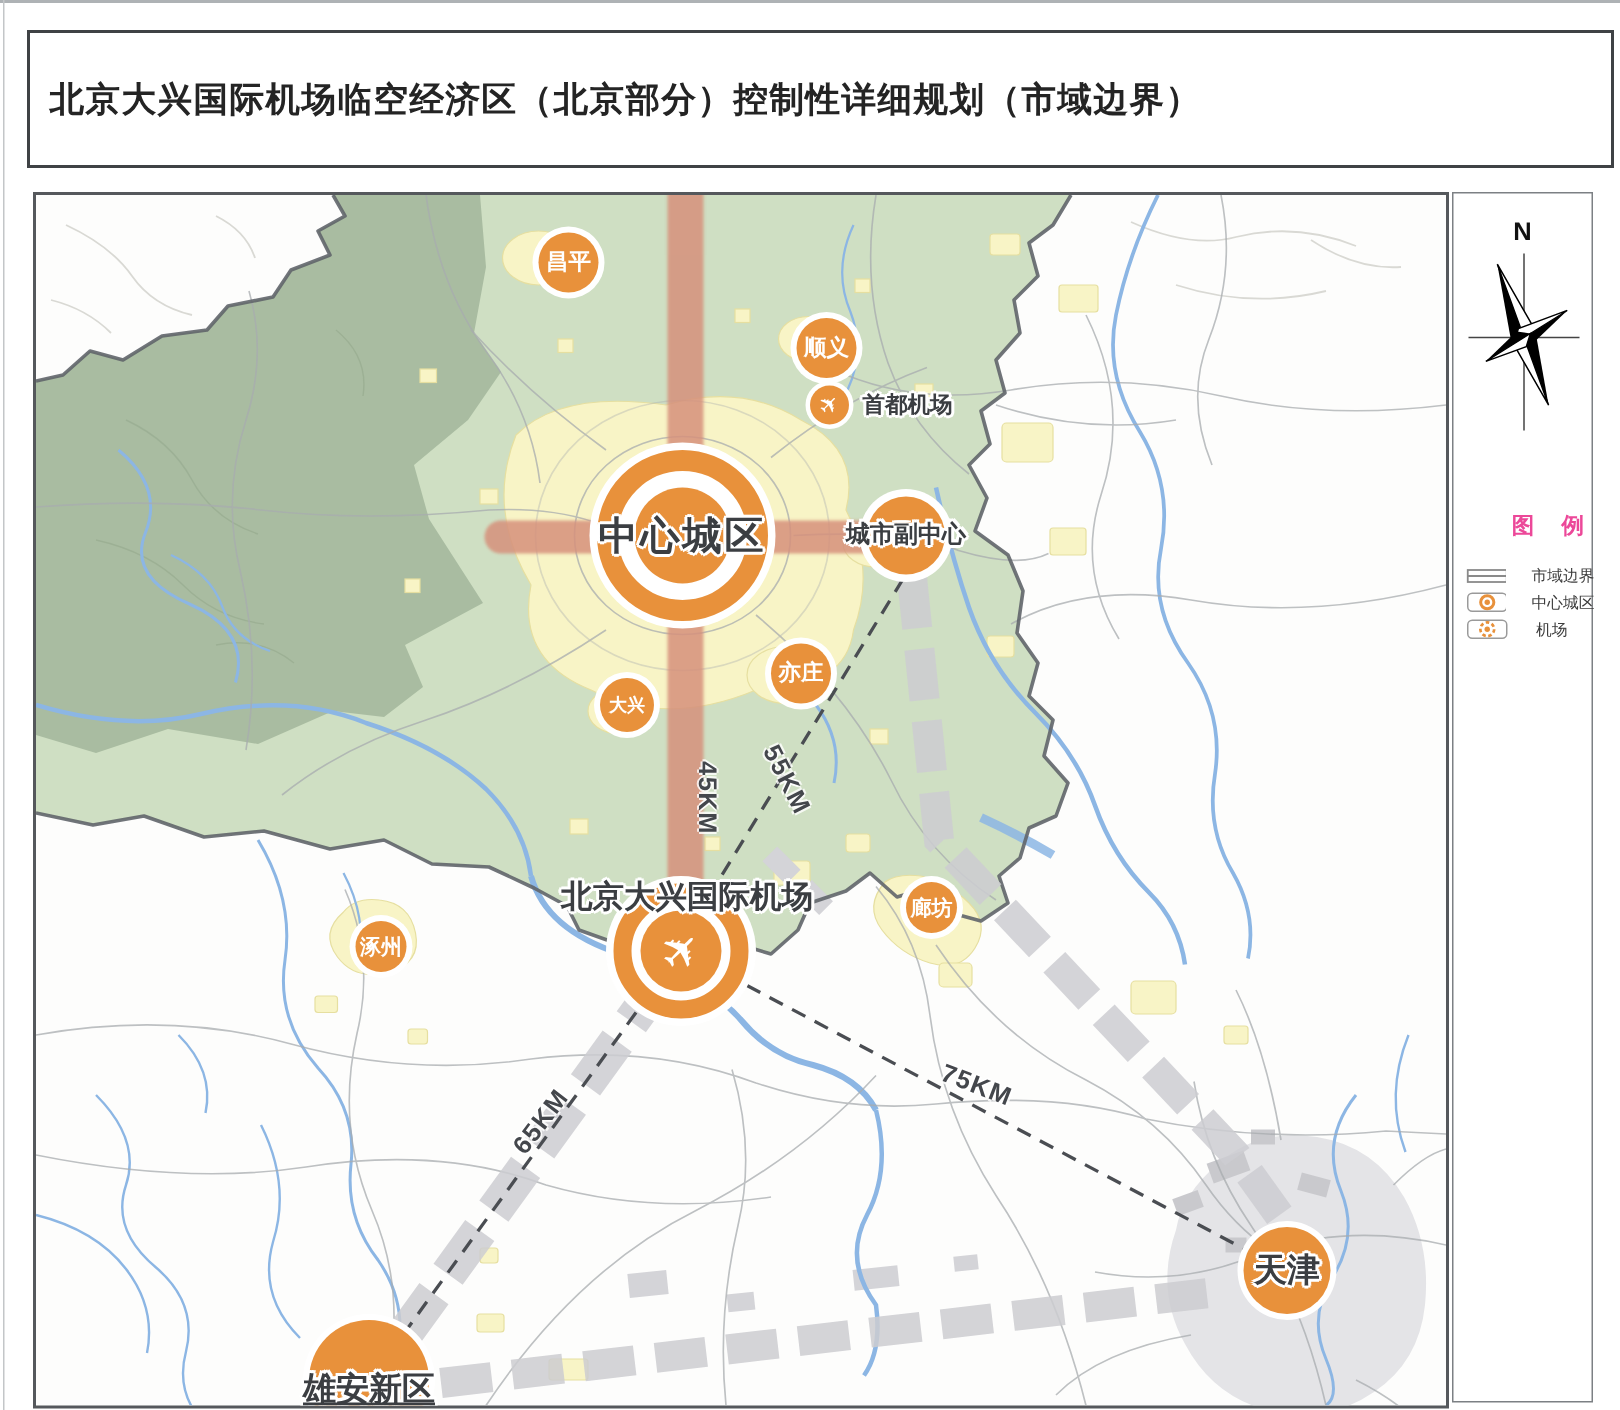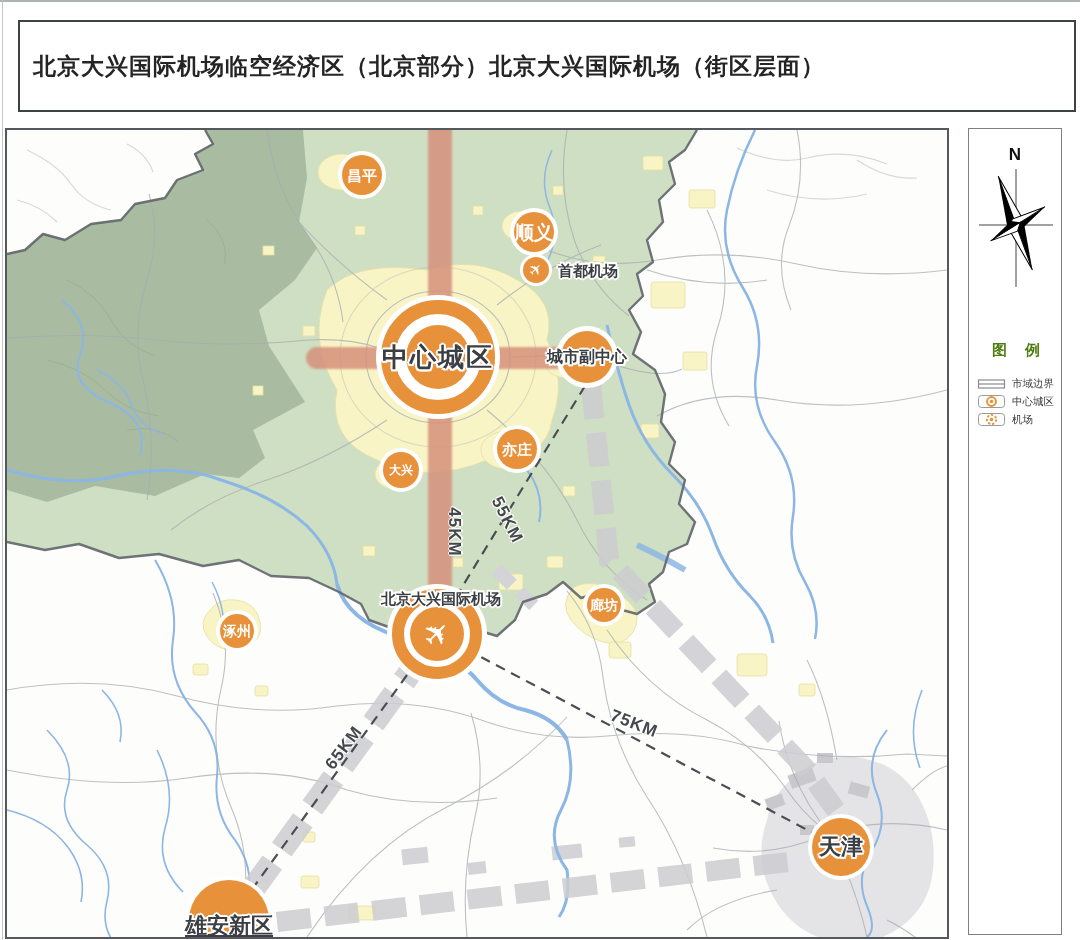--- a/index.html
+++ b/index.html
@@ -15,38 +15,38 @@
   
   .title-box{
     position:absolute;left:18px;top:20px;width:1058px;height:92px;
     background:#fff;border:2px solid #3f4245;box-sizing:border-box;
     display:flex;align-items:center;padding-left:13px;
   }
   .title-text{font-size:23px;font-weight:bold;color:#242424;letter-spacing:1px;}
 
   
   .map-frame{
-    position:absolute;left:5px;top:128px;width:940px;height:807px;
+    position:absolute;left:22px;top:128px;width:940px;height:807px;
     border:2px solid #55585c;box-sizing:content-box;
     background:#fdfdfc;overflow:hidden;
   }
   .map-frame svg{position:absolute;left:0;top:0;}
 
   
   .side-panel{
     position:absolute;left:968px;top:128px;width:94px;height:807px;
     background:#fff;border:1.5px solid #7c8084;box-sizing:border-box;
   }
   .north-label{position:absolute;left:0;top:16px;width:100%;text-align:center;
     font-size:17px;font-weight:bold;color:#111;}
   .compass{position:absolute;left:0;top:34px;width:94px;height:130px;}
   .legend-block{position:absolute;left:0;top:212px;width:94px;}
-  .legend-heading{font-size:15px;font-weight:bold;color:#4d7c0f;text-align:center;letter-spacing:7px;padding-left:7px;}
+  .legend-heading{font-size:15px;font-weight:bold;color:#ec4899;text-align:right;letter-spacing:7px;padding-left:7px;}
   .legend-rows{margin-top:16px;display:flex;flex-direction:column;gap:3px;padding-left:8px;}
-  .legend-row{display:flex;align-items:center;gap:5px;height:15px;}
+  .legend-row{display:flex;align-items:center;gap:17px;height:15px;}
   .legend-row .lbl{font-size:10.5px;color:#3c3c3c;white-space:nowrap;}
 
   
   .node{position:absolute;transform:translate(-50%,-50%);display:flex;
         align-items:center;justify-content:center;}
   .node span{display:block;}
   .circ{position:absolute;border-radius:50%;transform:translate(-50%,-50%);left:50%;top:50%;}
   .halo{background:#fff;}
   .oring{background:transparent;border-style:solid;border-color:#e8913b;box-sizing:border-box;}
   .odisc{background:#e8913b;}
@@ -62,21 +62,21 @@
         color:#44474c;letter-spacing:1px;
         text-shadow:-1.5px 0 0 #ffffffcc,1.5px 0 0 #ffffffcc,0 -1.5px 0 #ffffffcc,0 1.5px 0 #ffffffcc;}
 </style>
 </head>
 <body>
 
 <div class="page-edge-top"></div>
 <div class="page-edge-left"></div>
 
 <div class="title-box">
-  <div class="title-text">北京大兴国际机场临空经济区（北京部分）北京大兴国际机场（街区层面）</div>
+  <div class="title-text">北京大兴国际机场临空经济区（北京部分）控制性详细规划（市域边界）</div>
 </div>
 
 <div class="map-frame">
 
   <svg width="940" height="807" viewBox="0 0 940 807">
     <defs>
       <filter id="soft" x="-20%" y="-20%" width="140%" height="140%">
         <feGaussianBlur stdDeviation="1"></feGaussianBlur>
       </filter>
     </defs>
@@ -243,21 +243,21 @@
     </g>
   </svg>
 
   <div style="position:absolute;left:0;top:0;width:940px;height:807px;">
       <div class="node city" style="left: 355px; top: 45px;">
         <span class="circ odisc" style="width:40px;height:40px;box-shadow:0 0 0 4px #fff;"></span>
         <span class="nlabel white-label" style="font-size:15px;">昌平</span>
       </div>
       <div class="node city" style="left: 527px; top: 102px;">
         <span class="circ odisc" style="width:40px;height:40px;box-shadow:0 0 0 4px #fff;"></span>
-        <span class="nlabel white-label" style="font-size:19px;">顺义</span>
+        <span class="nlabel white-label" style="font-size:15px;">顺义</span>
       </div>
       <div class="node airport-sm" style="left: 529px; top: 140px;">
         <span class="circ odisc" style="width:26px;height:26px;box-shadow:0 0 0 3px #fff;"></span>
         <span class="plane" style="font-size:16px">✈</span>
         <span class="nlabel outline-dark" style="font-size:15px;transform:translate(calc(-50% + 52px), calc(-50% + 0px));text-align:right;">首都机场</span>
       </div>
       <div class="node hub-ring" style="left: 431px; top: 227px;">
         <span class="circ halo" style="width:124px;height:124px;"></span>
         <span class="circ oring" style="width:114px;height:114px;border-width:14px"></span>
         <span class="circ odisc" style="width:64px;height:64px;"></span>
@@ -273,21 +273,21 @@
       </div>
       <div class="node city" style="left: 394px; top: 340px;">
         <span class="circ odisc" style="width:36px;height:36px;box-shadow:0 0 0 4px #fff;"></span>
         <span class="nlabel white-label" style="font-size:12px;">大兴</span>
       </div>
       <div class="node airport-hub" style="left: 430px; top: 504px;">
         <span class="circ halo" style="width:100px;height:100px;"></span>
         <span class="circ oring" style="width:90px;height:90px;border-width:12px"></span>
         <span class="circ odisc" style="width:54px;height:54px;"></span>
         <span class="plane" style="font-size:32px">✈</span>
-        <span class="nlabel outline-dark" style="font-size:15px;transform:translate(calc(-50% + 4px), calc(-50% + -36px));">北京大兴国际机场</span>
+        <span class="nlabel outline-dark" style="font-size:21px;transform:translate(calc(-50% + 4px), calc(-50% + -36px));">北京大兴国际机场</span>
       </div>
       <div class="node city" style="left: 597px; top: 475px;">
         <span class="circ odisc" style="width:34px;height:34px;box-shadow:0 0 0 4px #fff;"></span>
         <span class="nlabel white-label" style="font-size:14px;">廊坊</span>
       </div>
       <div class="node city" style="left: 230px; top: 501px;">
         <span class="circ odisc" style="width:34px;height:34px;box-shadow:0 0 0 4px #fff;"></span>
         <span class="nlabel white-label" style="font-size:14px;">涿州</span>
       </div>
       <div class="node city-dark" style="left: 834px; top: 717px;">

